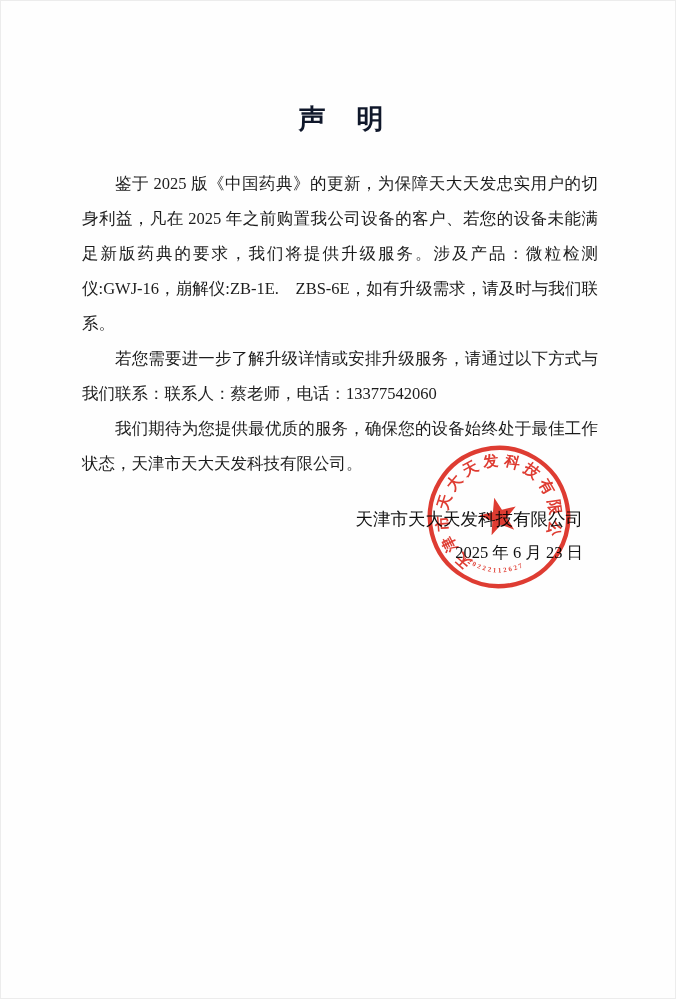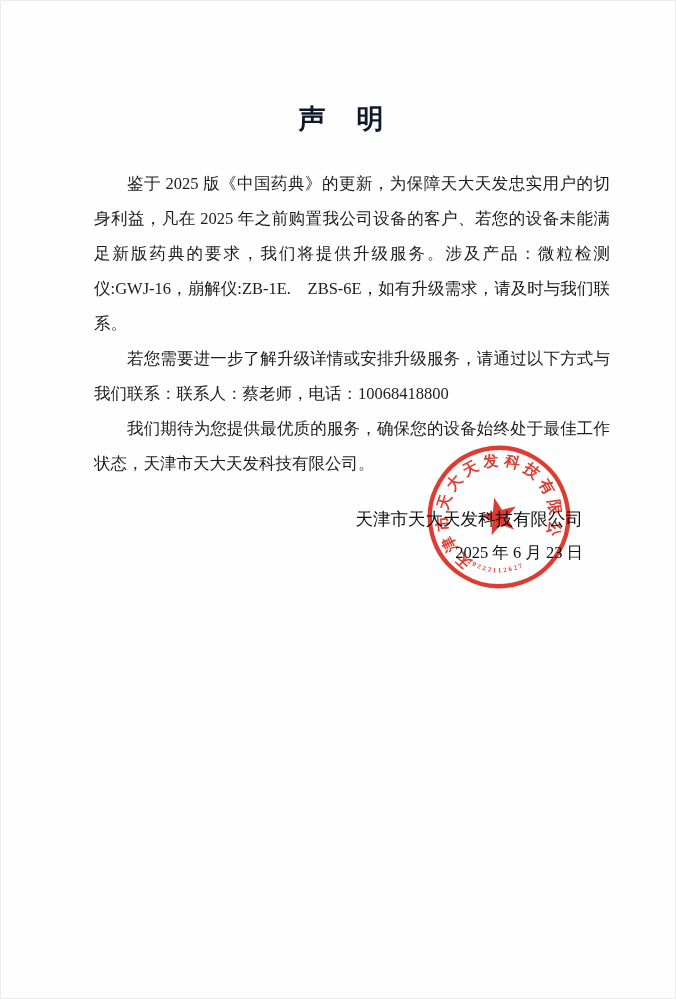--- a/index.html
+++ b/index.html
@@ -22,21 +22,21 @@
     margin: 4px;
     text-align: center;
     font-size: 27px;
     font-weight: bold;
     letter-spacing: 2px;
     color: #0f172a;
   }
   .doc-body {
     position: absolute;
     top: 165px;
-    left: 93px;
+    left: 81px;
     width: 516px;
     font-size: 16.5px;
     line-height: 35px;
     text-align: justify;
     text-justify: inter-ideograph;
   }
   .doc-body p { margin: 0; text-indent: 2em; }
   .signature-block {
     position: absolute;
     top: 502px;
@@ -73,21 +73,21 @@
 </style>
 </head>
 <body>
 
 <div class="page">
 
   <h1 class="doc-title">声　明</h1>
 
   <div class="doc-body">
     <p>鉴于 2025 版《中国药典》的更新，为保障天大天发忠实用户的切身利益，凡在 2025 年之前购置我公司设备的客户、若您的设备未能满足新版药典的要求，我们将提供升级服务。涉及产品：微粒检测仪:GWJ-16，崩解仪:ZB-1E.　ZBS-6E，如有升级需求，请及时与我们联系。</p>
-    <p>若您需要进一步了解升级详情或安排升级服务，请通过以下方式与我们联系：联系人：蔡老师，电话：10068418800</p>
+    <p>若您需要进一步了解升级详情或安排升级服务，请通过以下方式与我们联系：联系人：蔡老师，电话：13377542060</p>
     <p>我们期待为您提供最优质的服务，确保您的设备始终处于最佳工作状态，天津市天大天发科技有限公司。</p>
   </div>
 
   <div class="signature-block">
     <div class="signature-company">天津市天大天发科技有限公司</div>
     <div class="signature-date">2025 年 6 月 23 日</div>
   </div>
 
   <svg class="seal" viewBox="0 0 160 160" xmlns="http://www.w3.org/2000/svg" aria-hidden="true">
     <defs>

